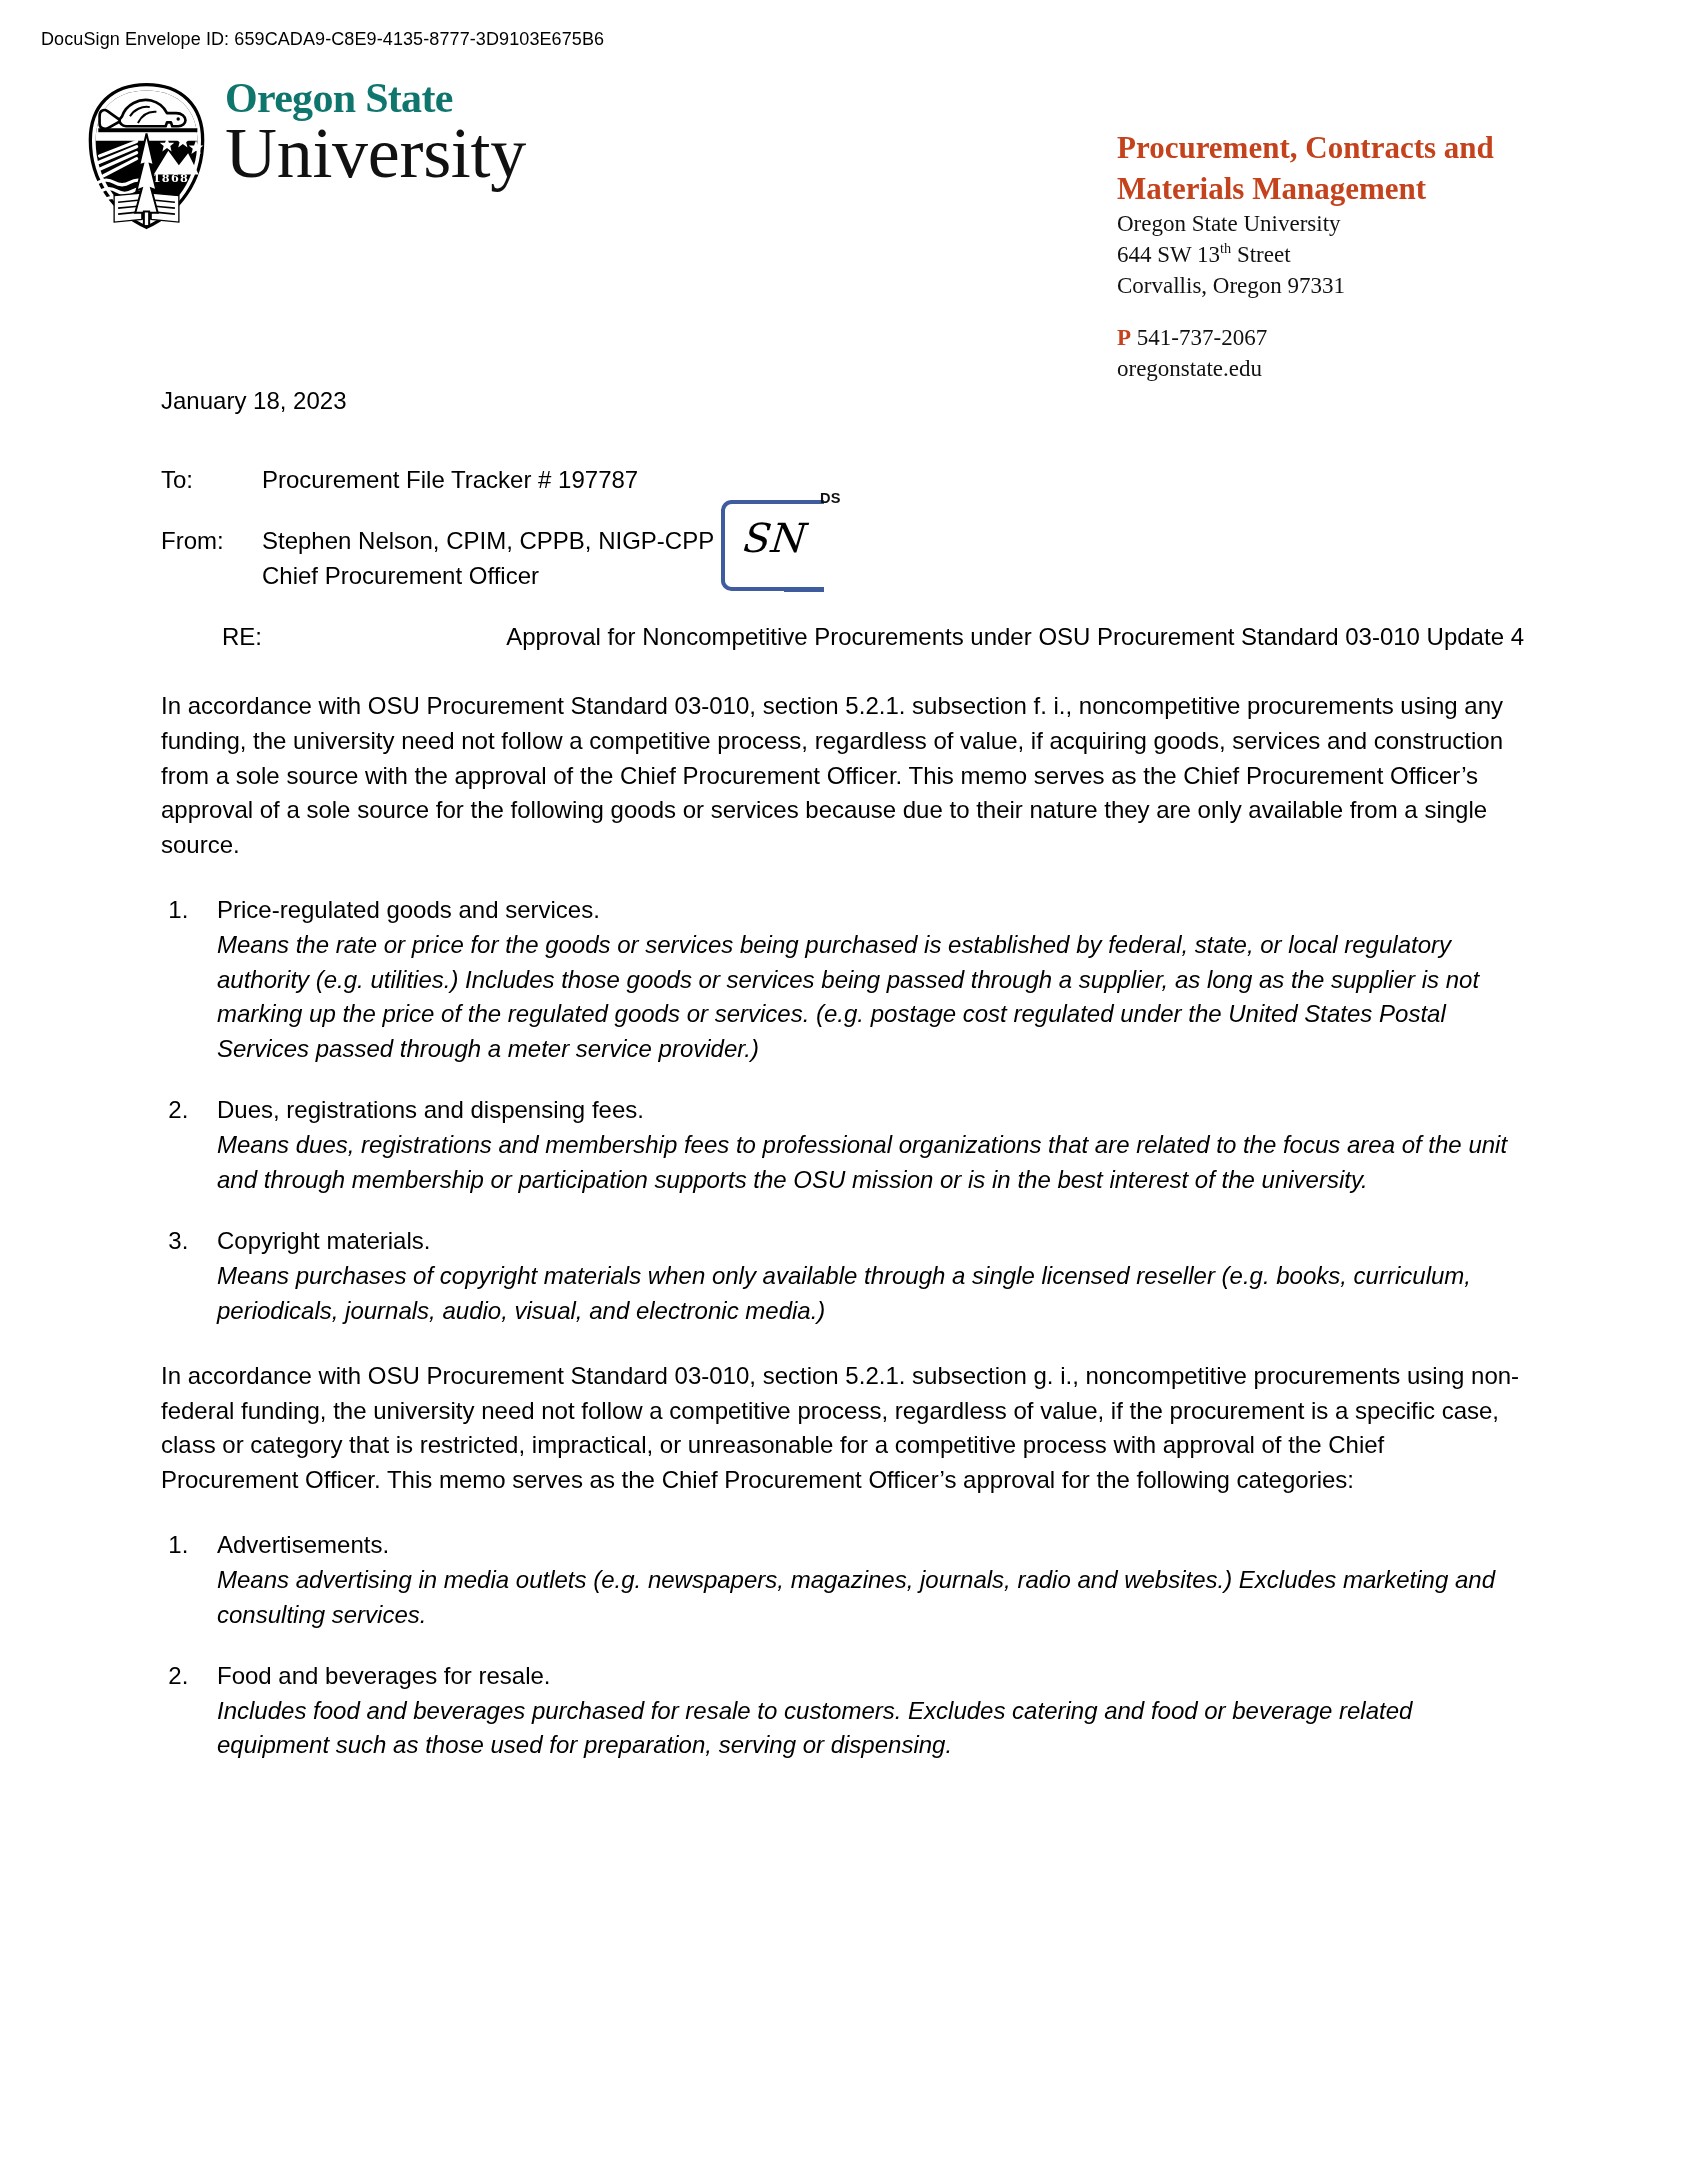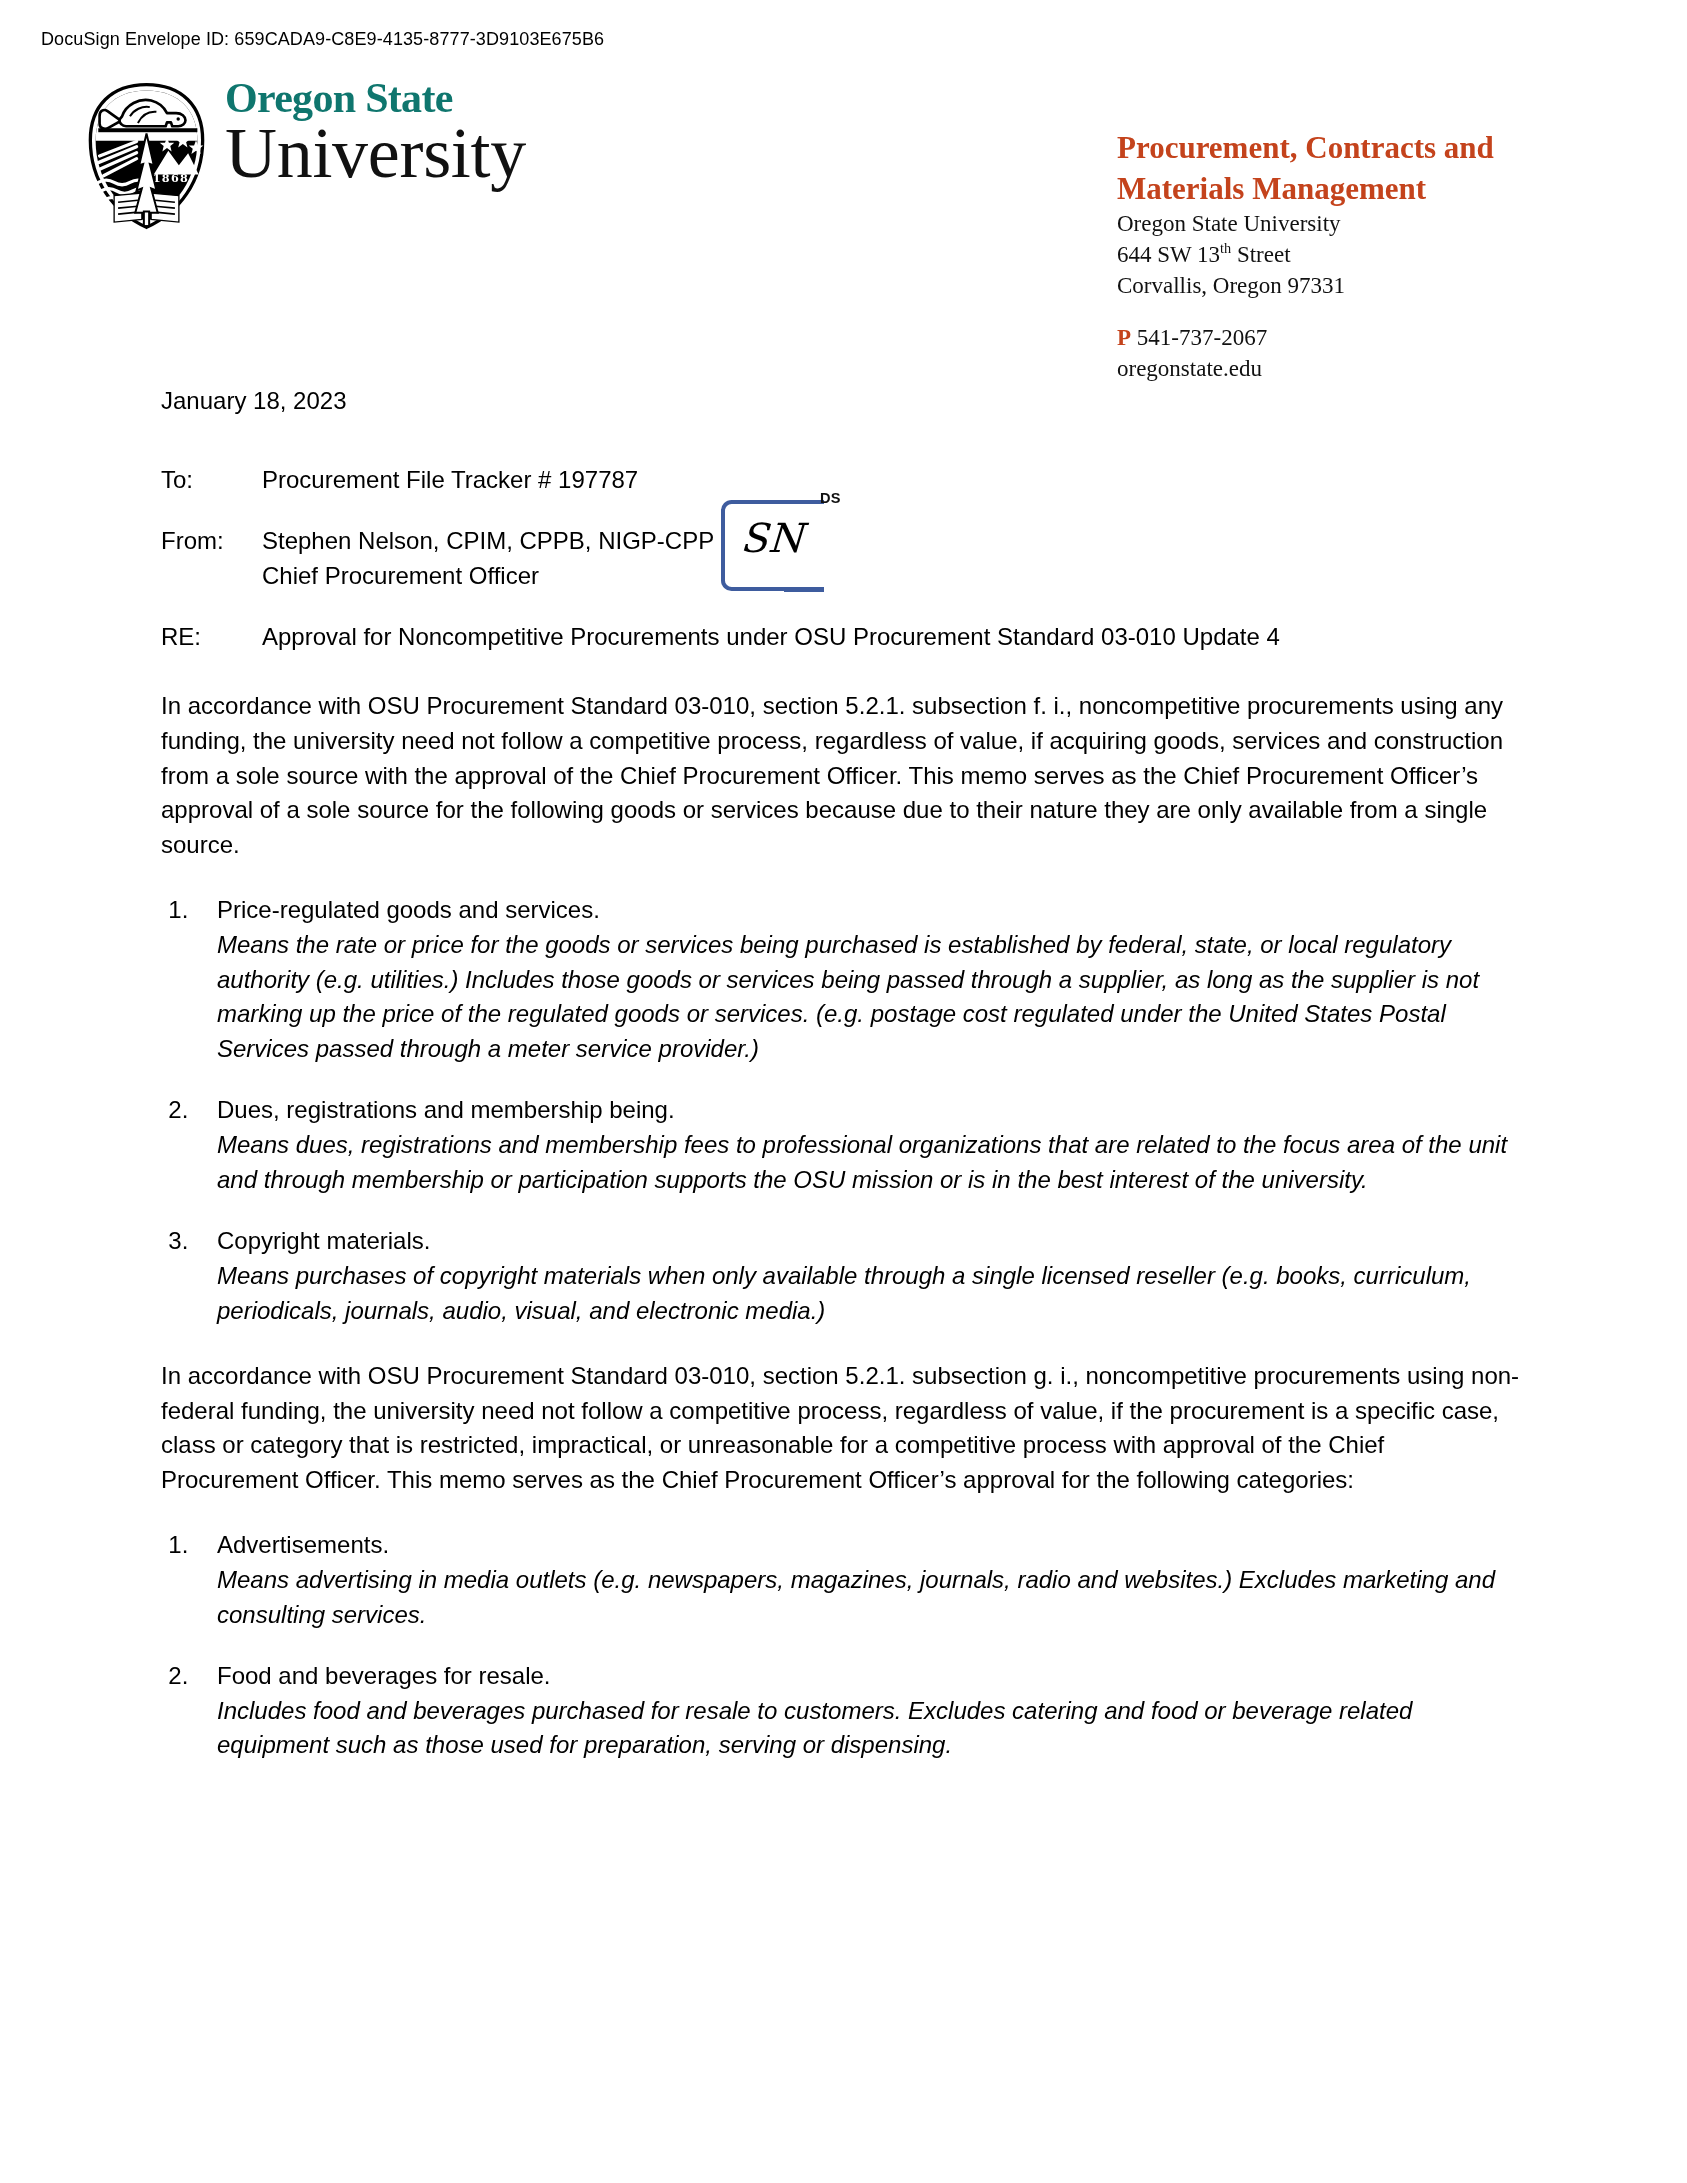--- a/index.html
+++ b/index.html
@@ -124,20 +124,21 @@
   }
   .memo-value {
     flex: 1 1 auto;
   }
   .memo-value .sub {
     display: block;
   }
   .re-row {
     margin-top: 14.6px;
     margin-bottom: 34px;
+    text-align: right;
   }
 
   
   .ds-sig {
     position: absolute;
     left: 721px;
     top: 495px;
     width: 109px;
     height: 98px;
   }
@@ -347,21 +348,21 @@
     </div>
 
     <p class="para">In accordance with OSU Procurement Standard 03-010, section 5.2.1. subsection f. i., noncompetitive procurements using any funding, the university need not follow a competitive process, regardless of value, if acquiring goods, services and construction from a sole source with the approval of the Chief Procurement Officer. This memo serves as the Chief Procurement Officer’s approval of a sole source for the following goods or services because due to their nature they are only available from a single source.</p>
 
     <ol class="memo-list">
       <li>
         <span class="li-title">Price-regulated goods and services.</span>
         <span class="li-desc">Means the rate or price for the goods or services being purchased is established by federal, state, or local regulatory authority (e.g. utilities.) Includes those goods or services being passed through a supplier, as long as the supplier is not marking up the price of the regulated goods or services. (e.g. postage cost regulated under the United States Postal Services passed through a meter service provider.)</span>
       </li>
       <li>
-        <span class="li-title">Dues, registrations and membership being.</span>
+        <span class="li-title">Dues, registrations and dispensing fees.</span>
         <span class="li-desc">Means dues, registrations and membership fees to professional organizations that are related to the focus area of the unit and through membership or participation supports the OSU mission or is in the best interest of the university.</span>
       </li>
       <li>
         <span class="li-title">Copyright materials.</span>
         <span class="li-desc">Means purchases of copyright materials when only available through a single licensed reseller (e.g. books, curriculum, periodicals, journals, audio, visual, and electronic media.)</span>
       </li>
     </ol>
 
     <p class="para">In accordance with OSU Procurement Standard 03-010, section 5.2.1. subsection g. i., noncompetitive procurements using non-federal funding, the university need not follow a competitive process, regardless of value, if the procurement is a specific case, class or category that is restricted, impractical, or unreasonable for a competitive process with approval of the Chief Procurement Officer. This memo serves as the Chief Procurement Officer’s approval for the following categories:</p>
 

